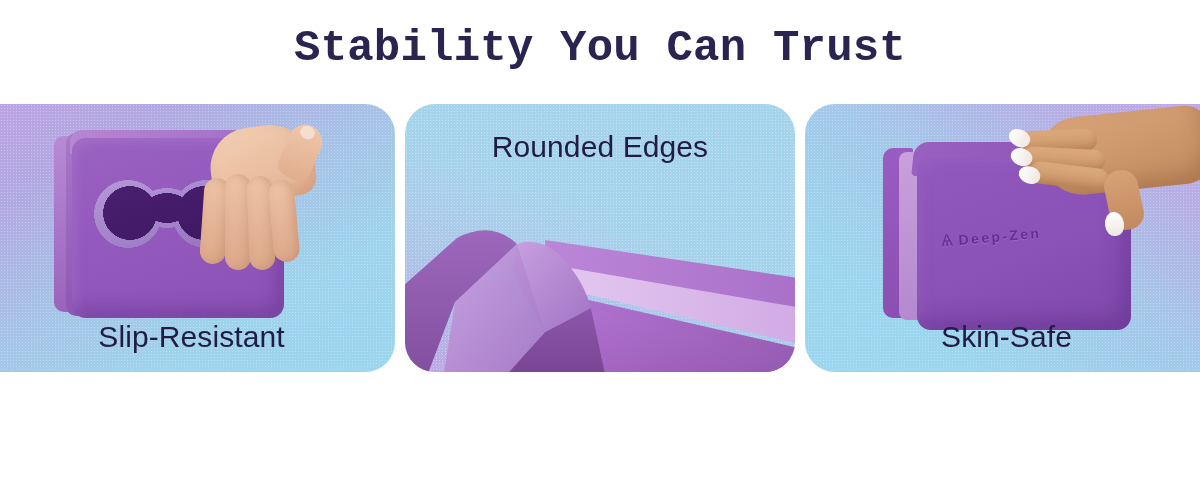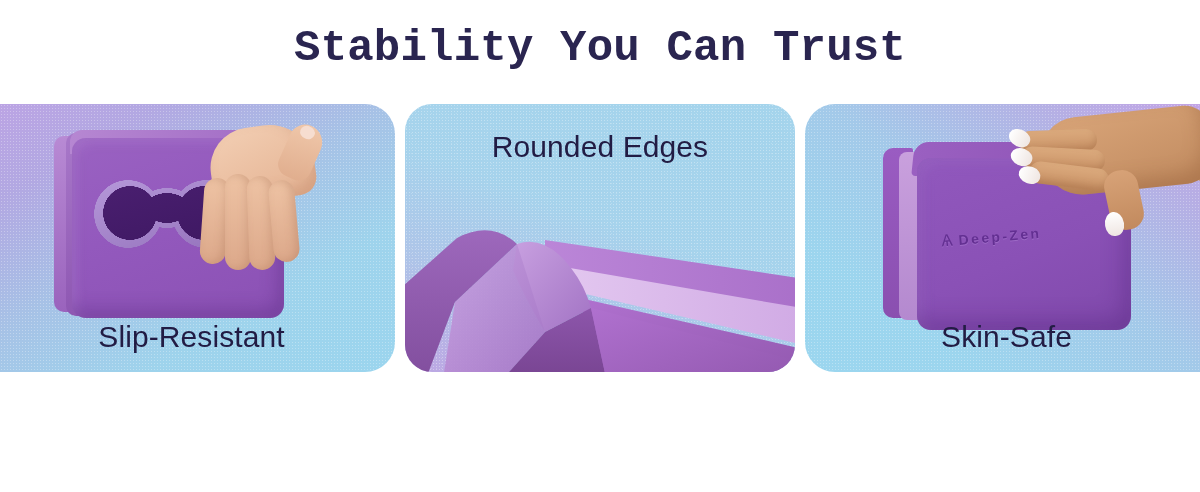--- a/index.html
+++ b/index.html
@@ -18,21 +18,21 @@
     color:#2a2550;line-height:1.1;
   }
 
   
   .panels{position:absolute;left:0;top:104px;width:1200px;height:268px;}
   .panel{
     position:absolute;top:0;height:268px;overflow:hidden;
     border-radius:30px;isolation:isolate;
   }
   #panel-1{left:-32px;width:427px;border-radius:0 30px 30px 0;}
-  #panel-2{left:405px;width:390px;border-radius:27px;}
+  #panel-2{left:405px;width:390px;}
   #panel-3{left:805px;width:427px;border-radius:30px 0 0 30px;}
 
   .bg{position:absolute;inset:0;}
   .bg.g1{background:linear-gradient(150deg,#bda3e4 0%,#b2a8e2 22%,#a6c2e6 48%,#9ed3ec 72%,#9bd5ee 100%);}
   .bg.g2{background:linear-gradient(200deg,#a4d4ec 0%,#a6d3ec 45%,#aec4e8 72%,#bda6e3 100%);}
   .bg.g3{background:linear-gradient(215deg,#c5a2e6 0%,#b6aee4 22%,#a3c9e9 50%,#9cd5ee 78%,#9bd6ef 100%);}
   
   .grain{
     position:absolute;inset:-20%;opacity:.5;mix-blend-mode:overlay;
     background-image:

